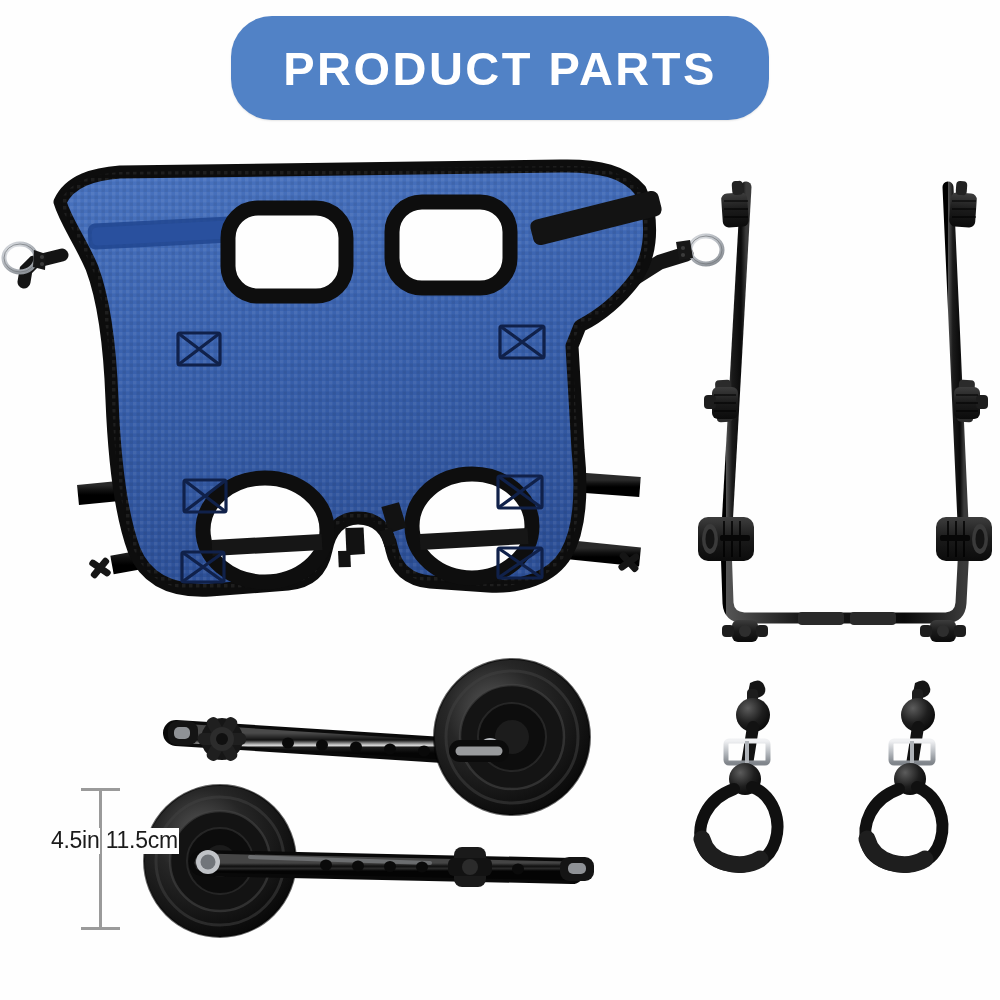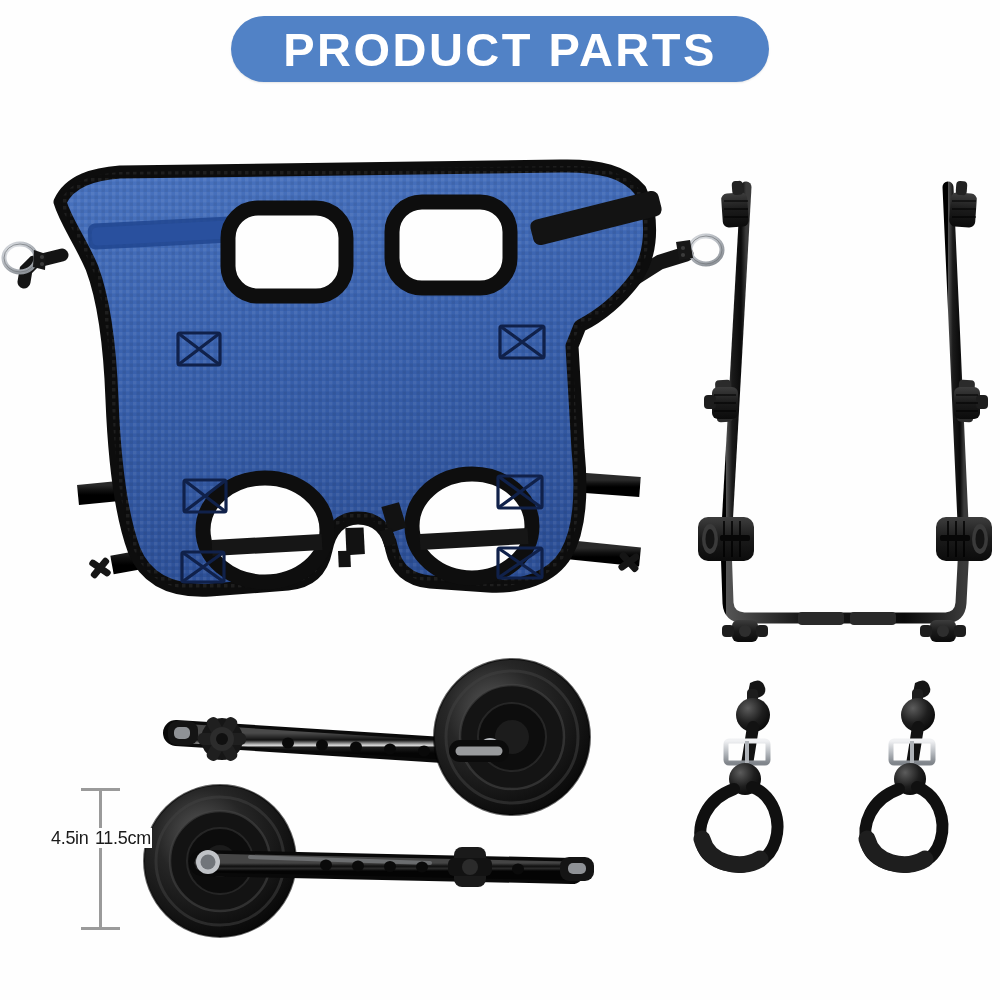--- a/index.html
+++ b/index.html
@@ -7,21 +7,21 @@
     width:1000px;height:1000px;
     background:#ffffff;
     font-family:"Liberation Sans", sans-serif;
     overflow:hidden;
     position:relative;
   }
   #stage{position:absolute;inset:0;width:1000px;height:1000px;background:#fefefe;}
 
   
   .header-pill{
-    position:absolute;left:231px;top:16px;width:538px;height:66px;
+    position:absolute;left:231px;top:16px;width:538px;height:104px;
     background:#5182c6;
     border-radius:41px;
     display:flex;align-items:center;justify-content:center;
     box-shadow:0 1px 2px rgba(0,0,0,.10);
   }
   .header-pill .title{
     color:#ffffff;
     font-size:47px;
     font-weight:bold;
     letter-spacing:2.5px;
@@ -36,21 +36,21 @@
   
   .dim{position:absolute;left:52px;top:780px;width:150px;height:160px;}
   .dim .line{position:absolute;left:47px;top:8px;width:3px;height:142px;background:#9a9a9a;}
   .dim .cap{position:absolute;width:39px;height:3px;background:#9a9a9a;left:29px;}
   .dim .cap.top{top:8px;}
   .dim .cap.bot{top:147px;}
   .dim .labels{
     position:absolute;left:-2px;top:48px;width:152px;
     text-align:left;color:#1b1b1b;line-height:1.12;
   }
-  .dim .labels div{font-size:18px;font-weight:normal;letter-spacing:-.3px;
+  .dim .labels div{font-size:23px;font-weight:normal;letter-spacing:-.3px;
     font-family:"Liberation Sans", sans-serif;background:#fefefe;display:inline-block;padding:0 1px;}
 </style>
 </head>
 <body>
 
 <div id="stage">
 
   <div class="header-pill">
     <span class="title">PRODUCT PARTS</span>
   </div>

